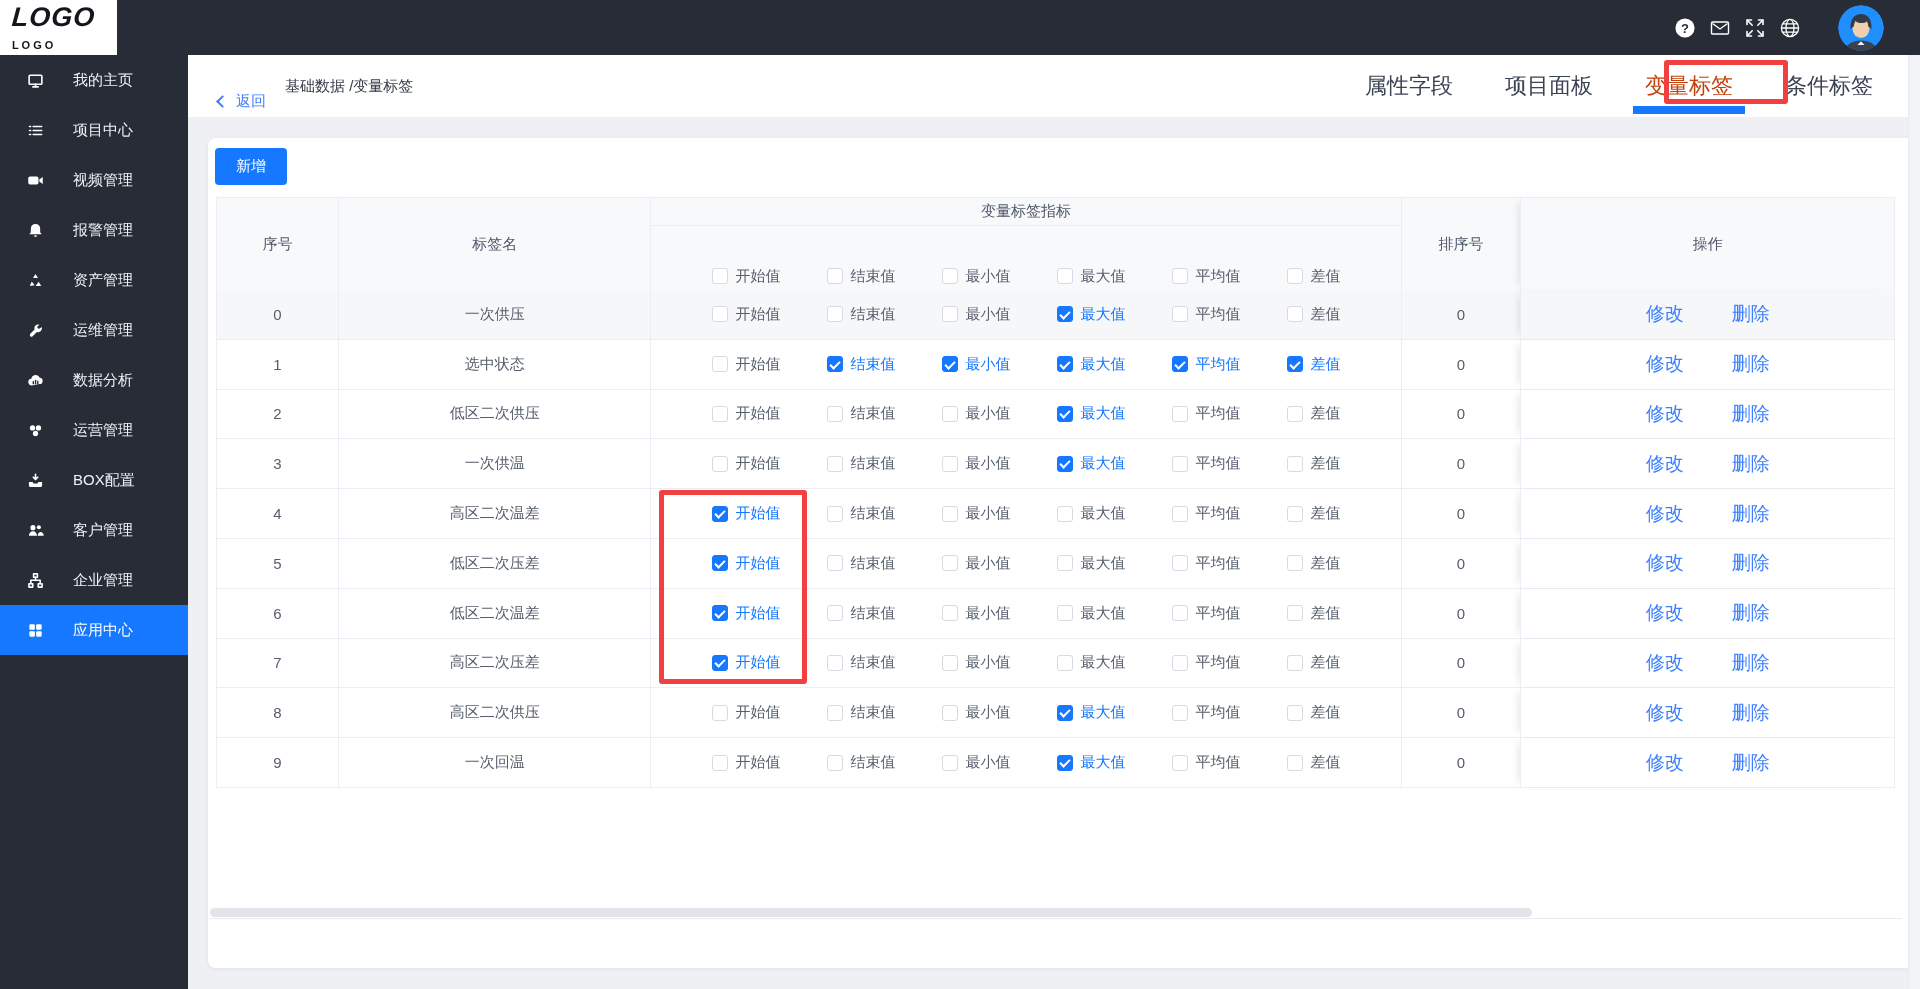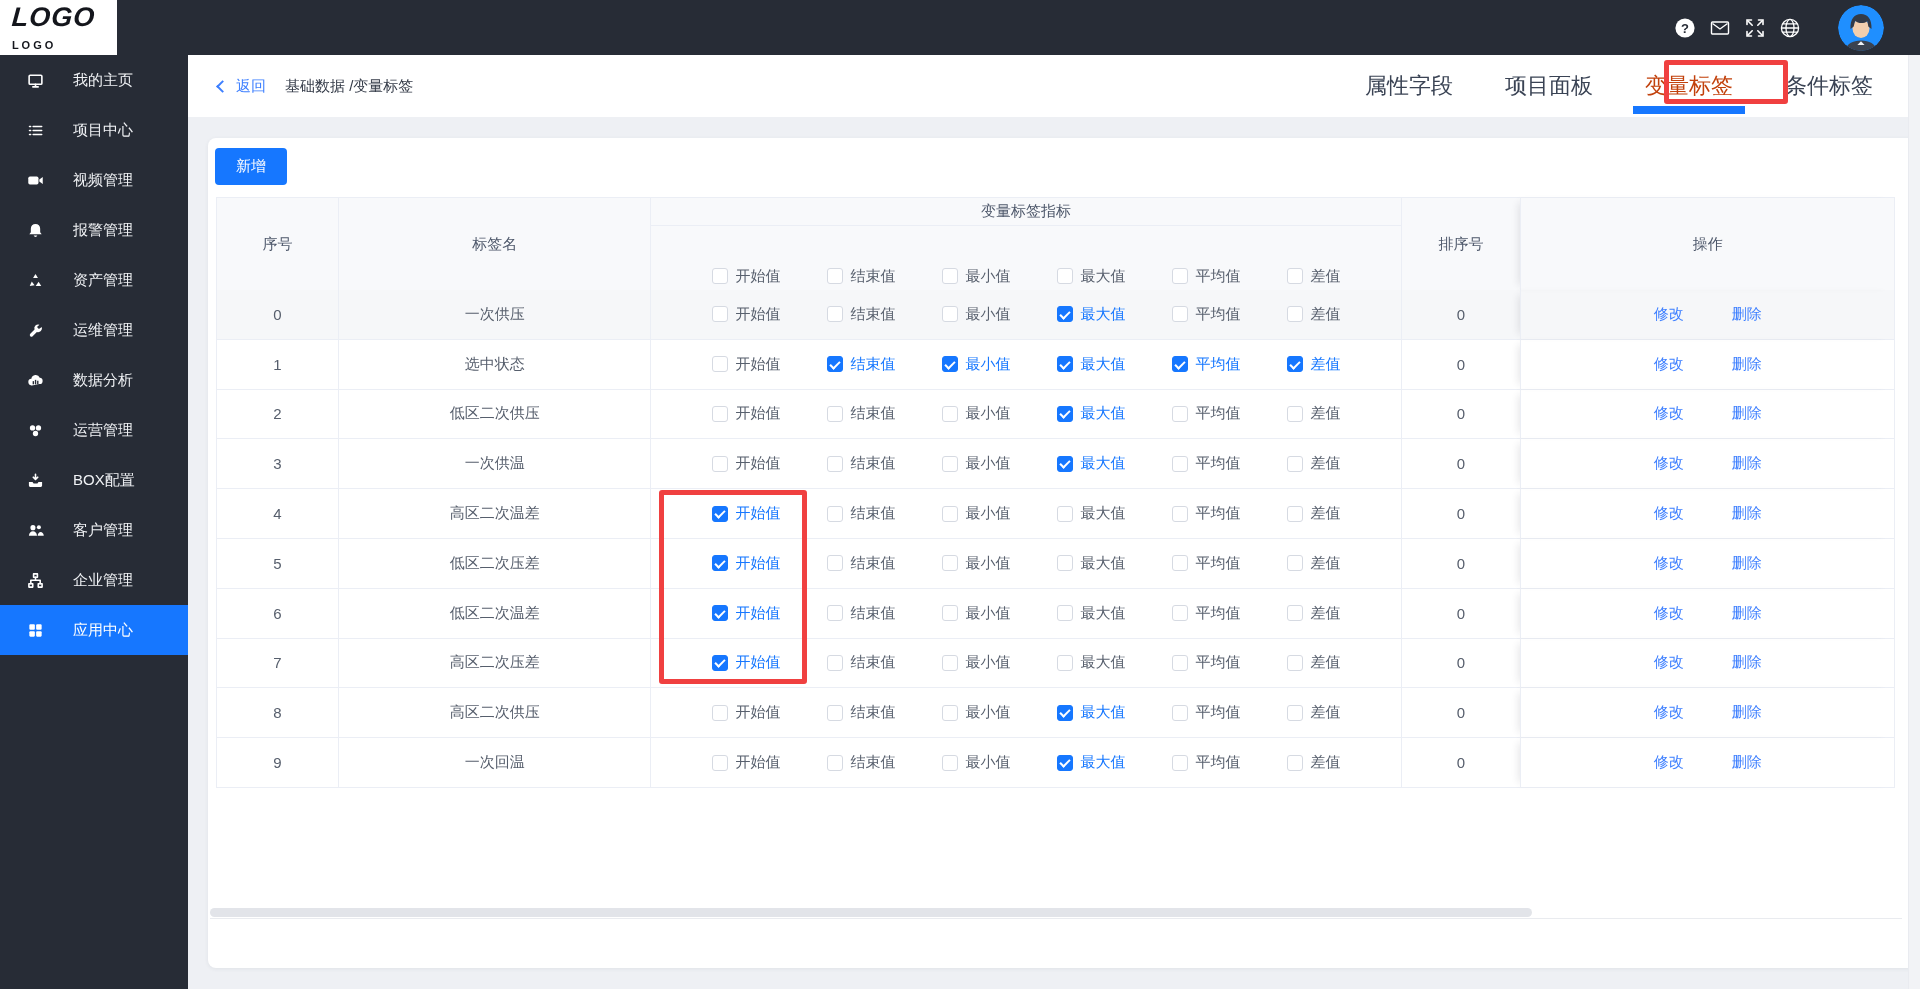--- a/index.html
+++ b/index.html
@@ -17,21 +17,21 @@
   .avatar { width:46px; height:46px; border-radius:50%; overflow:hidden; margin-left:24px; cursor:pointer; }
 
   
   .sidebar { position:absolute; left:0; top:55px; width:188px; height:934px; background:#272c36; z-index:15; }
   .side-item { height:50px; display:flex; align-items:center; padding-left:27px; gap:29px; color:#f0f2f5; font-size:15px; cursor:pointer; }
   .side-item.active { background:#1677ff; color:#ffffff; }
   .side-ico { width:17px; height:17px; display:flex; align-items:center; justify-content:center; flex:0 0 17px; }
 
   
   .header-bar { position:absolute; left:188px; top:55px; width:1732px; height:62px; background:#ffffff; z-index:5; }
-  .back-link { position:absolute; left:30px; top:0; height:62px; display:flex; align-items:center; gap:9px; color:#3d7fff; font-size:15px; cursor:pointer; }
+  .back-link { position:absolute; left:30px; top:15px; height:62px; display:flex; align-items:center; gap:9px; color:#3d7fff; font-size:15px; cursor:pointer; }
   .chev { width:9px; height:9px; border-left:2px solid #3d7fff; border-bottom:2px solid #3d7fff; transform:rotate(45deg); margin-top:1px; }
   .crumb { position:absolute; left:97px; top:0; height:62px; display:flex; align-items:center; color:#333a47; font-size:15px; }
   .tabs { position:absolute; right:47px; top:0; height:62px; display:flex; align-items:center; gap:52px; }
   .tab { position:relative; font-size:22px; color:#3a4354; cursor:pointer; white-space:nowrap; }
   .tab.active { color:#c2410c; }
   .tab.active::after { content:''; position:absolute; left:50%; transform:translateX(-50%); bottom:-13px; width:112px; height:8px; background:#1677ff; }
 
   
   .card { position:absolute; left:208px; top:138px; width:1785px; height:830px; background:#ffffff; border-radius:8px;
           box-shadow:0 1px 4px rgba(40,50,70,.07); z-index:4; }
@@ -55,21 +55,21 @@
   .metric.checked .lbl { color:#1677ff; }
   .cb { position:relative; width:16px; height:16px; border:1px solid #d6dae2; border-radius:3px; background:#ffffff; cursor:pointer; }
   .metric.checked .cb { background:#1677ff; border-color:#1677ff; }
   .metric.checked .cb::after { content:''; position:absolute; left:4.5px; top:1.5px; width:4px; height:8px;
                                border-right:2px solid #ffffff; border-bottom:2px solid #ffffff; transform:rotate(45deg); }
   .trow { display:flex; height:49.8px; background:#ffffff; border-bottom:1px solid #ebeef5; color:#565e6c; }
   .trow:first-child { background:#f6f7f9; }
   .td { display:flex; align-items:center; justify-content:center; height:100%; }
   .td.c-metrics { gap:46px; }
   .td.c-actions { gap:48px; }
-  .op-link { color:#3d7fff; font-size:15px; text-decoration:none; cursor:pointer;font-family:Liberation Serif, serif; }
+  .op-link { color:#3d7fff; font-size:19px; text-decoration:none; cursor:pointer;font-family:Liberation Serif, serif; }
 
   
   .h-track { position:absolute; left:2px; top:780px; width:1692px; height:1px; background:#e9ebef; }
   .h-thumb { position:absolute; left:2px; top:770px; width:1322px; height:9px; background:#e2e4e9; border-radius:5px; cursor:pointer; }
   .v-scroll { position:absolute; right:0; top:55px; width:12px; height:934px; background:#f2f3f6; border-left:1px solid #e9ebf0; z-index:6; }
 
   
   .anno { position:absolute; border:5px solid #f04040; border-radius:3px; z-index:30; pointer-events:none; }
   .anno-tab { left:1664px; top:60px; width:124px; height:44px; }
   .anno-rows { left:659px; top:490px; width:148px; height:194px; }

